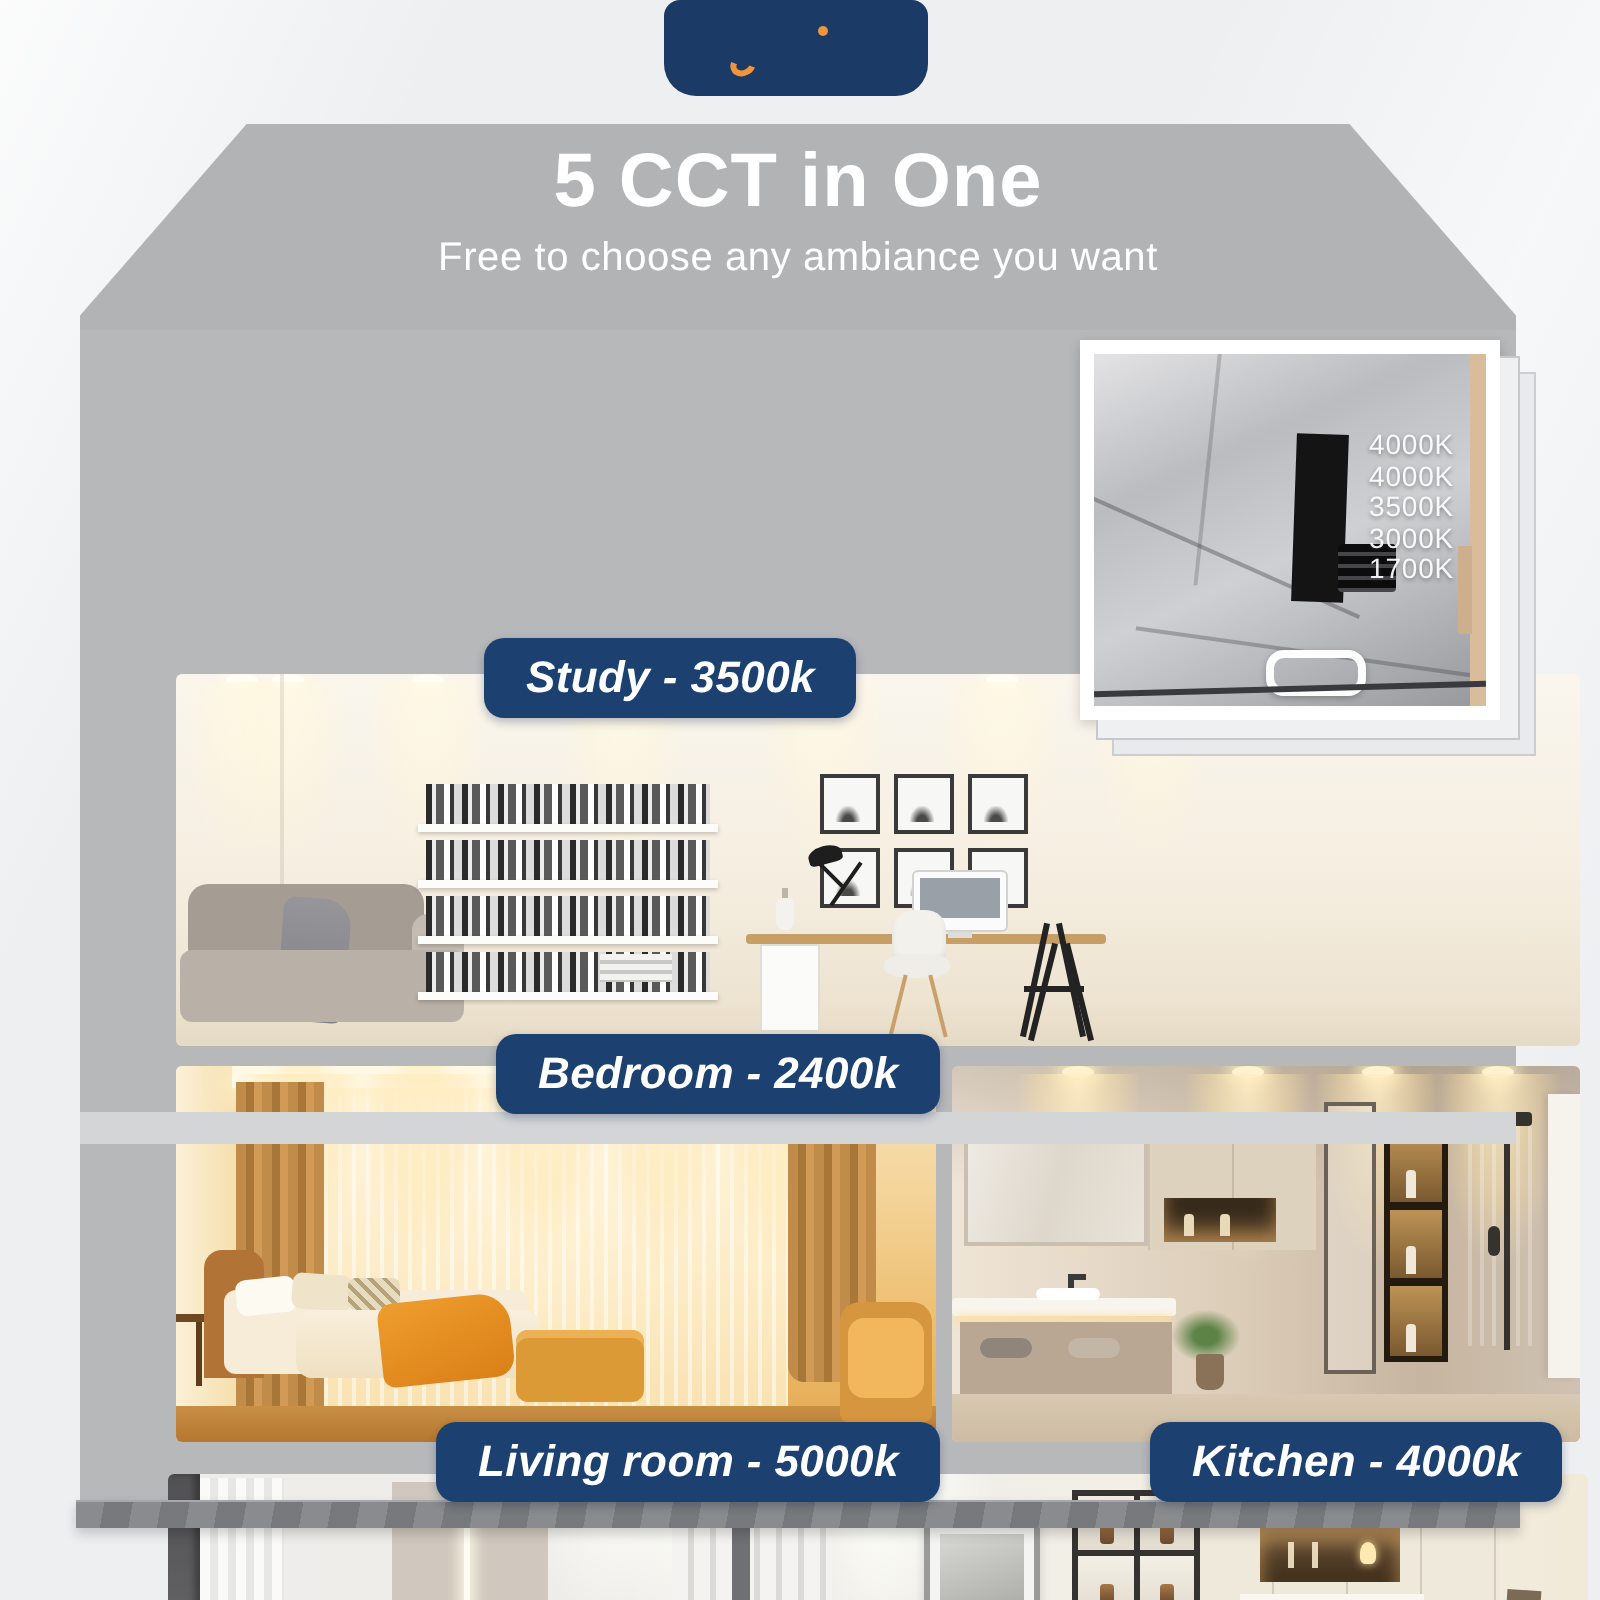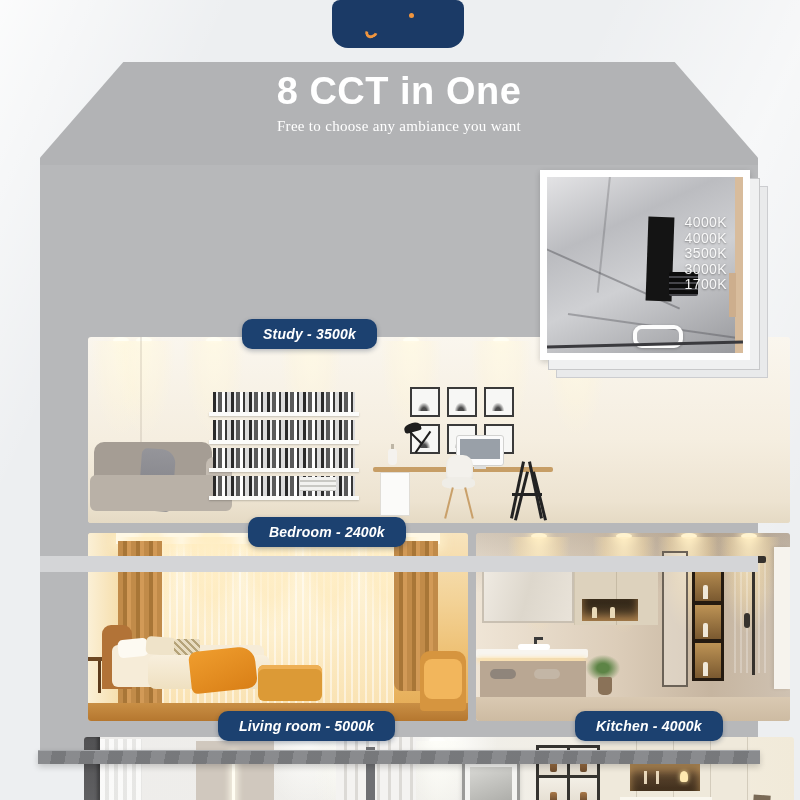--- a/index.html
+++ b/index.html
@@ -19,21 +19,21 @@
   .logo-text { position:static; color:#fff; font-size:27px; font-weight:700; letter-spacing:.5px; }
   .logo-arc { left:33px; top:27px; width:13px; height:11px; border:3px solid transparent;
     border-bottom-color:#f0953e; border-left-color:#f0953e; border-radius:50%; transform:rotate(-25deg); }
   .logo-dot { left:77px; top:13px; width:5px; height:5px; background:#f0953e; border-radius:50%; }
 
   
   .roof { left:40px; top:62px; width:718px; height:103px; background:#b2b3b5; z-index:5;
     clip-path:polygon(0 100%, 0 93%, 11.6% 0, 88.4% 0, 100% 93%, 100% 100%);
     display:flex; flex-direction:column; align-items:center; padding-top:8px; }
   .roof h1 { color:#fff; font-size:38px; font-weight:700; letter-spacing:.5px; }
-  .roof p  { color:#fff; font-size:15px; font-weight:400; margin-top:5px; letter-spacing:.3px;font-family:Liberation Serif, serif; }
+  .roof p  { color:#fff; font-size:20px; font-weight:400; margin-top:5px; letter-spacing:.3px; }
 
   
   .house { left:40px; top:165px; width:718px; height:599px; background:#b7b8ba; z-index:1; }
   .divider2 { left:0; top:391px; width:718px; height:16px; background:#d4d5d7; }
   .slab { left:-2px; top:585px; width:722px; height:14px; background:#7e8083;
     background-image:repeating-linear-gradient(100deg, rgba(255,255,255,.09) 0 14px, rgba(0,0,0,.06) 14px 28px);
     border-top:1px solid #a6a8ab; box-shadow:0 3px 6px rgba(0,0,0,.18); }
 
   .ph { position:absolute; overflow:hidden; border-radius:3px; }
 
@@ -189,35 +189,35 @@
   .cct-switch { left:100px; top:40px; width:26px; height:84px; background:#141414; transform:rotate(2deg); }
   .cct-knob { left:122px; top:95px; width:29px; height:24px;
     background:repeating-linear-gradient(180deg,#0c0c0c 0 4px,#45454a 4px 6px); border-radius:2px; }
   .cct-list { right:16px; top:38px; text-align:right; color:rgba(255,255,255,.93); font-size:14px;
     line-height:15.6px; font-weight:400; letter-spacing:.4px; text-shadow:0 1px 2px rgba(60,60,60,.5); }
   .cct-clip { left:86px; top:148px; width:50px; height:23px; border:4px solid #fdfdfd; border-radius:9px; box-shadow:0 1px 3px rgba(0,0,0,.25); }
   .cct-cable { left:0; top:166px; width:196px; height:3px; background:#3a3a3e; transform:rotate(-1.5deg); }
 
   
   .room-label { position:absolute; z-index:60; background:#1c4170; color:#fff; border-radius:10px;
-    padding:7px 21px; font-size:14px; font-weight:700; font-style:italic; letter-spacing:.2px;
+    padding:7px 21px; font-size:22px; font-weight:700; font-style:italic; letter-spacing:.2px;
     box-shadow:0 2px 5px rgba(20,40,70,.3); white-space:nowrap; }
 </style>
 </head>
 <body>
 
 <div class="canvas">
 
   <div class="a logo-badge">
     <span class="a logo-arc"></span>
     <span class="a logo-dot"></span>
   </div>
 
   <div class="a roof">
-    <h1>8 CCT in One</h1>
+    <h1>5 CCT in One</h1>
     <p>Free to choose any ambiance you want</p>
   </div>
 
   <div class="a house">
 
     <div class="ph scene-study">
       <div class="dl" style="left:25px"></div>
       <div class="dl" style="left:48px"></div>
       <div class="dl" style="left:118px"></div>
       <div class="dl" style="left:215px"></div>

